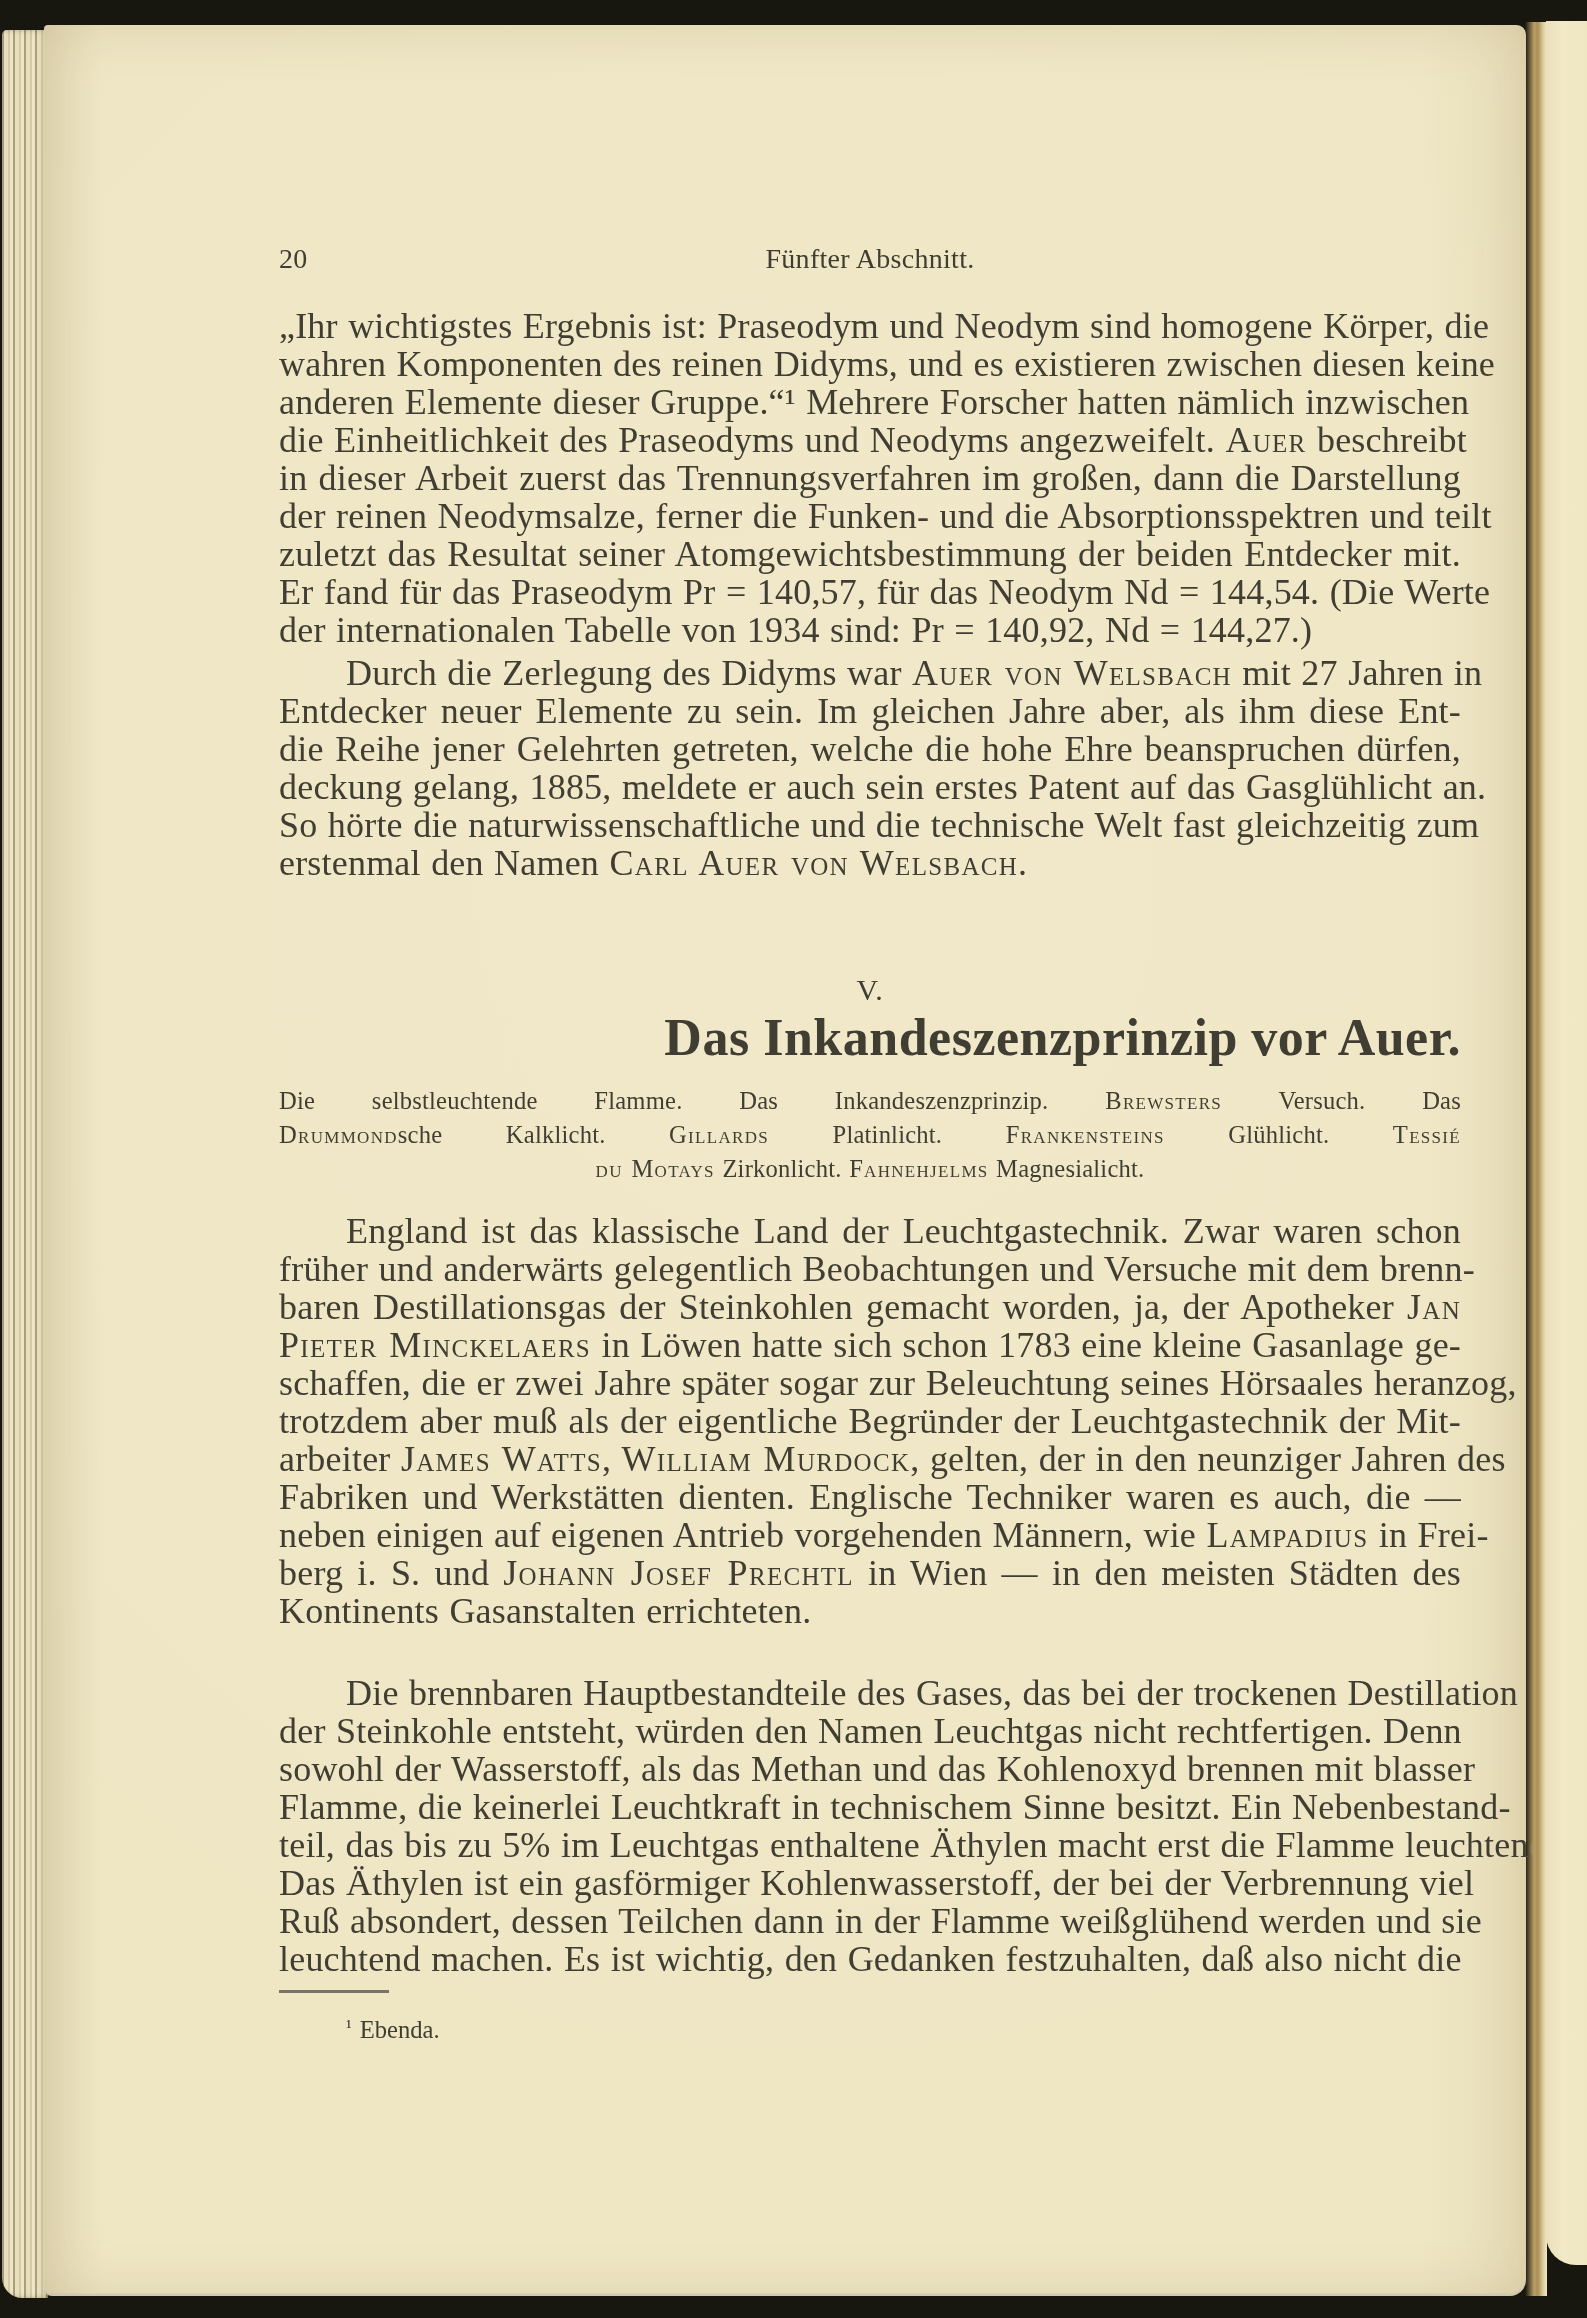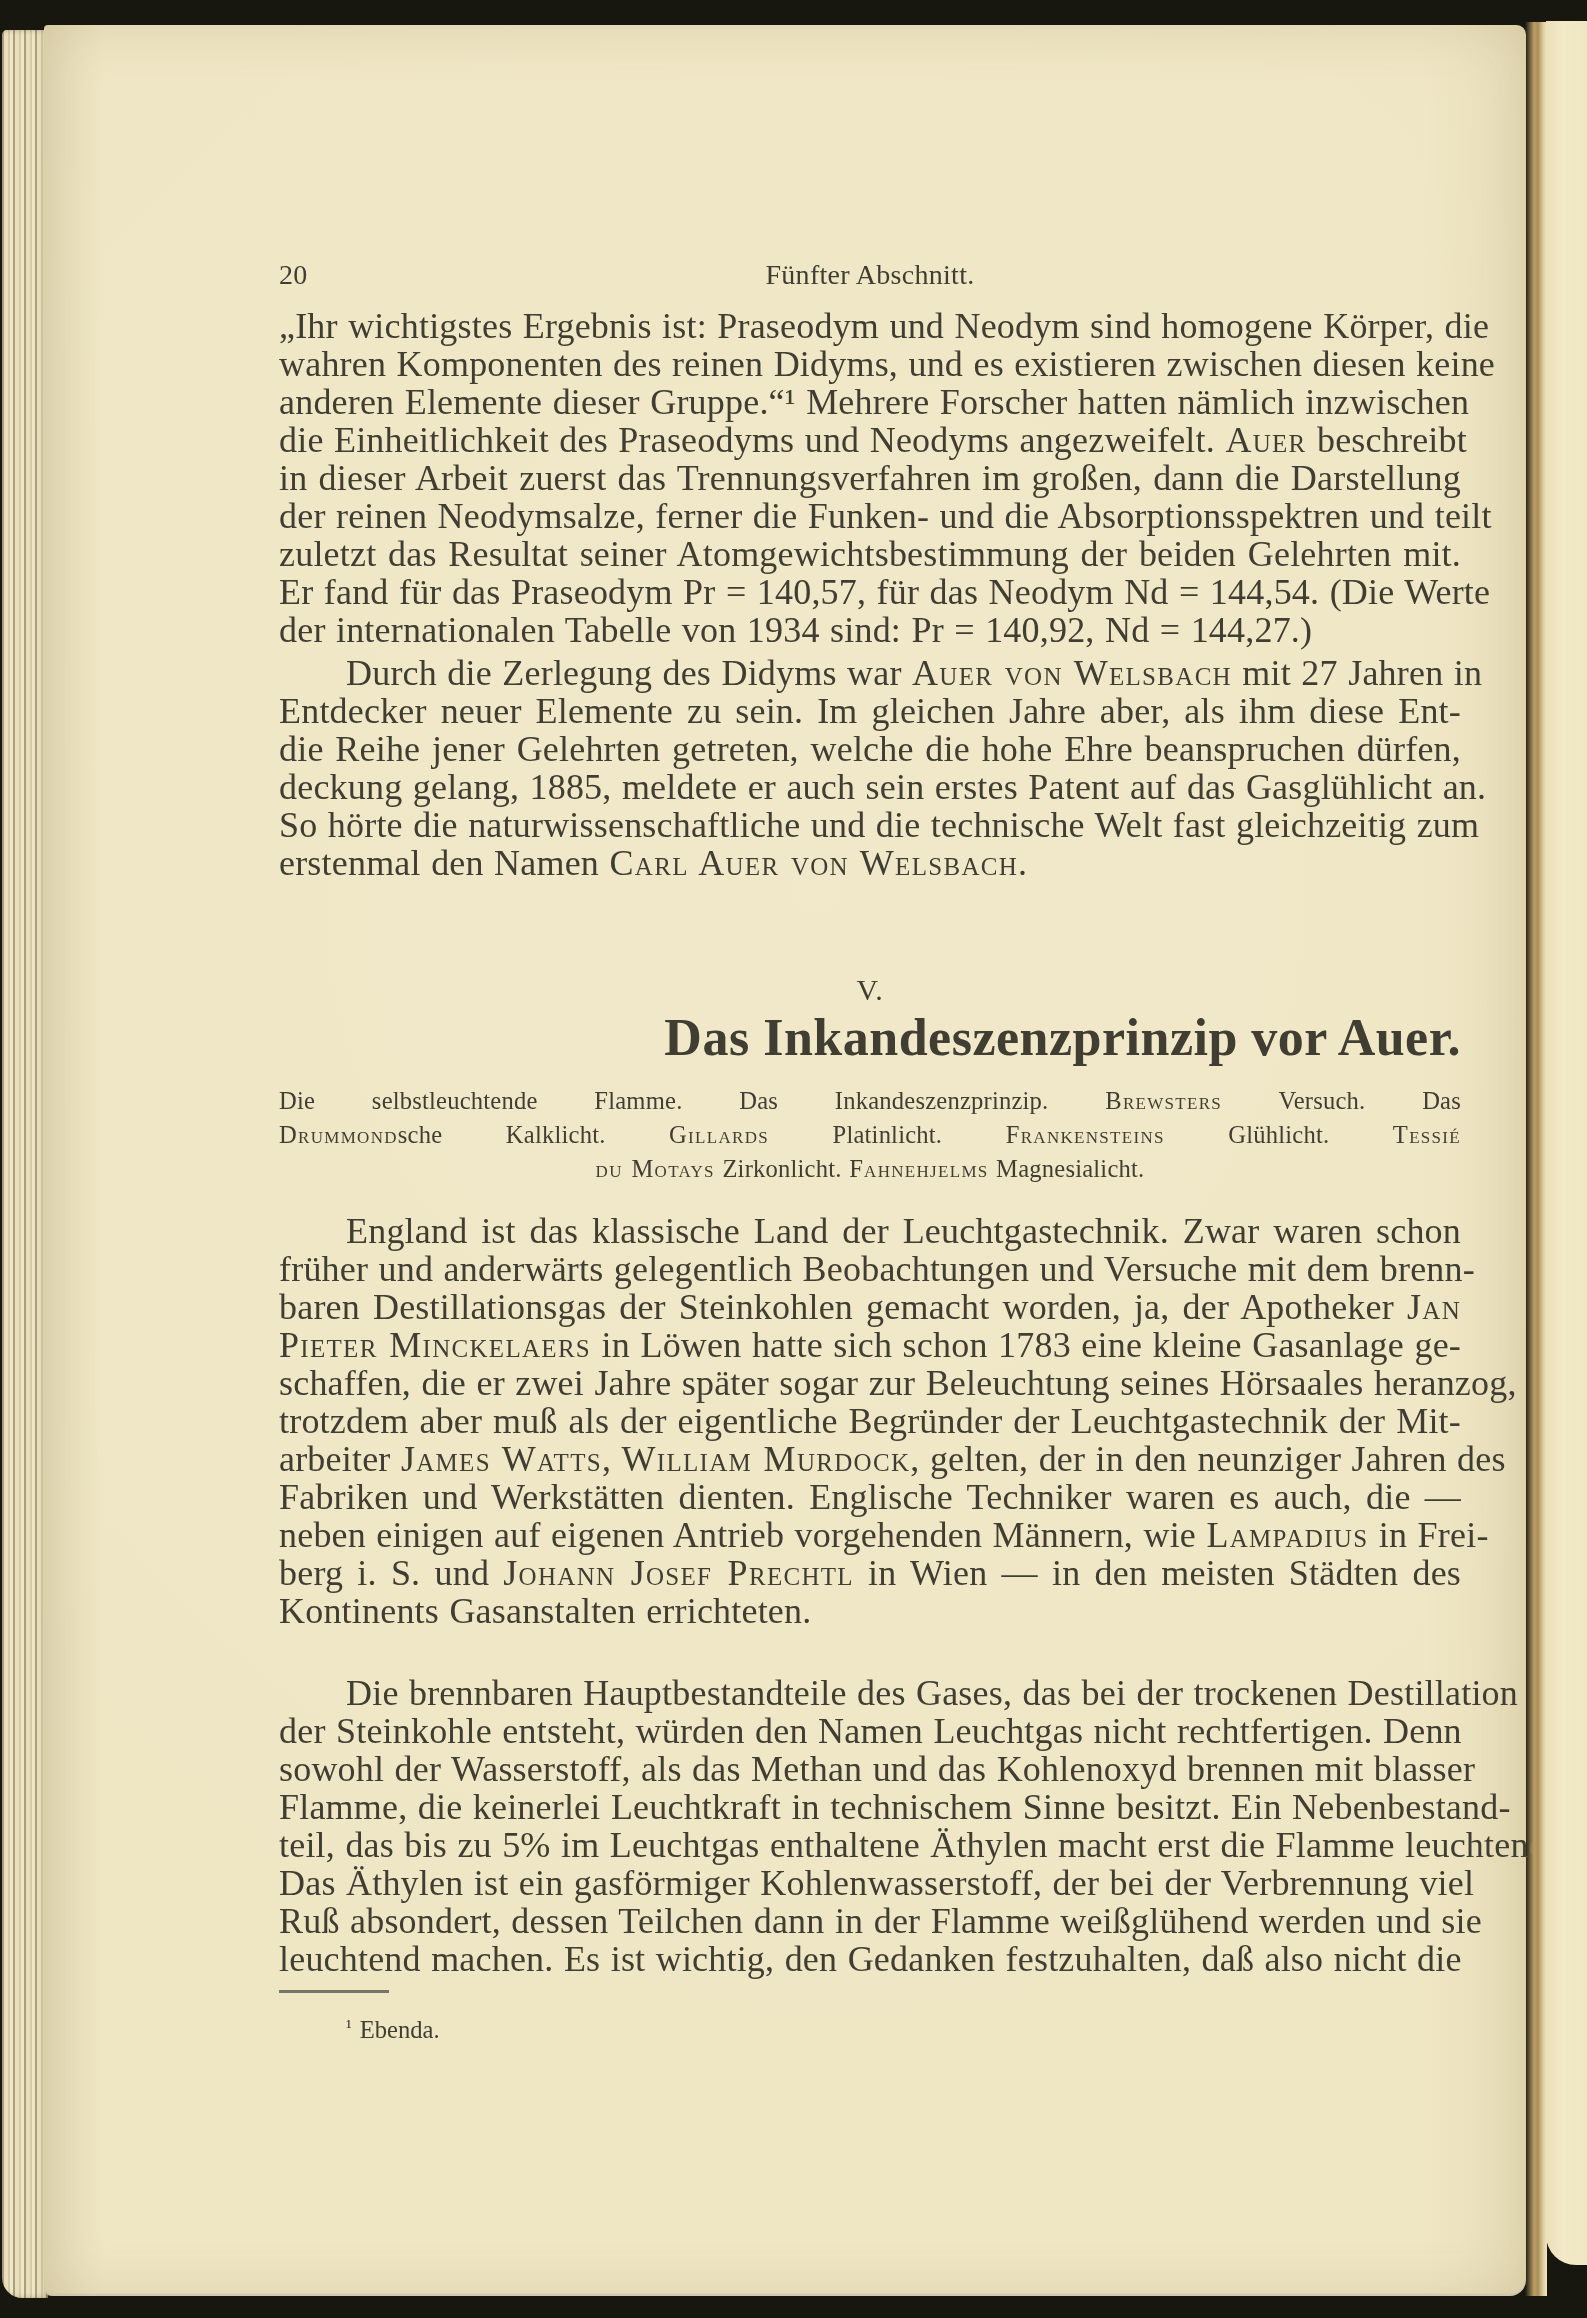--- a/index.html
+++ b/index.html
@@ -39,21 +39,21 @@
   .page-right{
     position:absolute;left:1546px;top:20.6px;width:41px;height:2244px;
     background:linear-gradient(90deg,#ecdfba 0,#f2e9c7 40%,#efe6c2 100%);
     border-radius:0 0 0 30px;
   }
 
   
   .page *{box-sizing:border-box;}
   .tcol{position:absolute;left:235px;width:1182px;}
   .running{
-    top:231px;height:37px;font-size:28px;line-height:37px;
+    top:215px;height:37px;font-size:28px;line-height:37px;
     letter-spacing:0.3px;
   }
   .running .pnum{position:absolute;left:0;top:0;}
   .running .rtitle{position:absolute;left:0;right:0;text-align:center;}
 
   .lines{font-size:36px;}
   .tline{
     line-height:38px;height:38px;
     text-align:justify;text-align-last:justify;text-justify:inter-word;
     letter-spacing:0.2px;word-spacing:1.2px;
@@ -87,21 +87,21 @@
       <span class="rtitle">Fünfter Abschnitt.</span>
     </div>
 
     <div class="tcol lines" style="top:282px">
         <div class="tline t-just">„Ihr wichtigstes Ergebnis ist: Praseodym und Neodym sind homogene Körper, die</div>
         <div class="tline t-just">wahren Komponenten des reinen Didyms, und es existieren zwischen diesen keine</div>
         <div class="tline t-just">anderen Elemente dieser Gruppe.“¹ Mehrere Forscher hatten nämlich inzwischen</div>
         <div class="tline t-just">die Einheitlichkeit des Praseodyms und Neodyms angezweifelt. <span class="sc">Auer</span> beschreibt</div>
         <div class="tline t-just">in dieser Arbeit zuerst das Trennungsverfahren im großen, dann die Darstellung</div>
         <div class="tline t-just">der reinen Neodymsalze, ferner die Funken- und die Absorptionsspektren und teilt</div>
-        <div class="tline t-just">zuletzt das Resultat seiner Atomgewichtsbestimmung der beiden Gelehrten mit.</div>
+        <div class="tline t-just">zuletzt das Resultat seiner Atomgewichtsbestimmung der beiden Entdecker mit.</div>
         <div class="tline t-just">Er fand für das Praseodym Pr = 140,57, für das Neodym Nd = 144,54. (Die Werte</div>
         <div class="tline t-left">der internationalen Tabelle von 1934 sind: Pr = 140,92, Nd = 144,27.)</div>
       </div>
 
     <div class="tcol lines" style="top:629px">
         <div class="tline t-just" style="padding-left: 67px;">Durch die Zerlegung des Didyms war <span class="sc">Auer von Welsbach</span> mit 27 Jahren in</div>
         <div class="tline t-just">Entdecker neuer Elemente zu sein. Im gleichen Jahre aber, als ihm diese Ent-</div>
         <div class="tline t-just">die Reihe jener Gelehrten getreten, welche die hohe Ehre beanspruchen dürfen,</div>
         <div class="tline t-just">deckung gelang, 1885, meldete er auch sein erstes Patent auf das Gasglühlicht an.</div>
         <div class="tline t-just">So hörte die naturwissenschaftliche und die technische Welt fast gleichzeitig zum</div>

